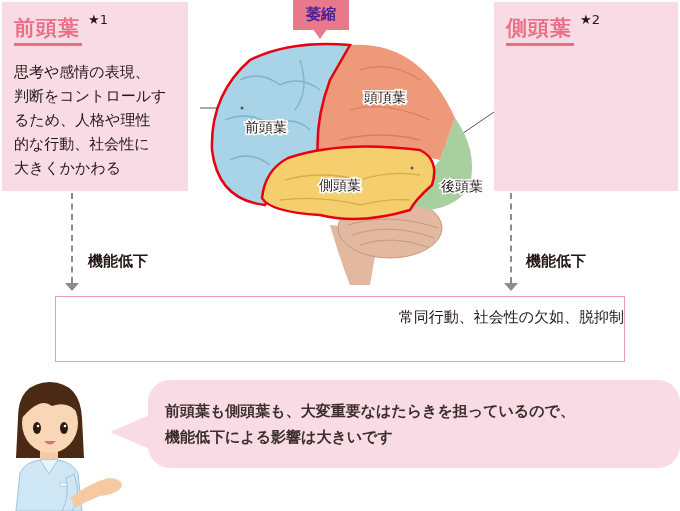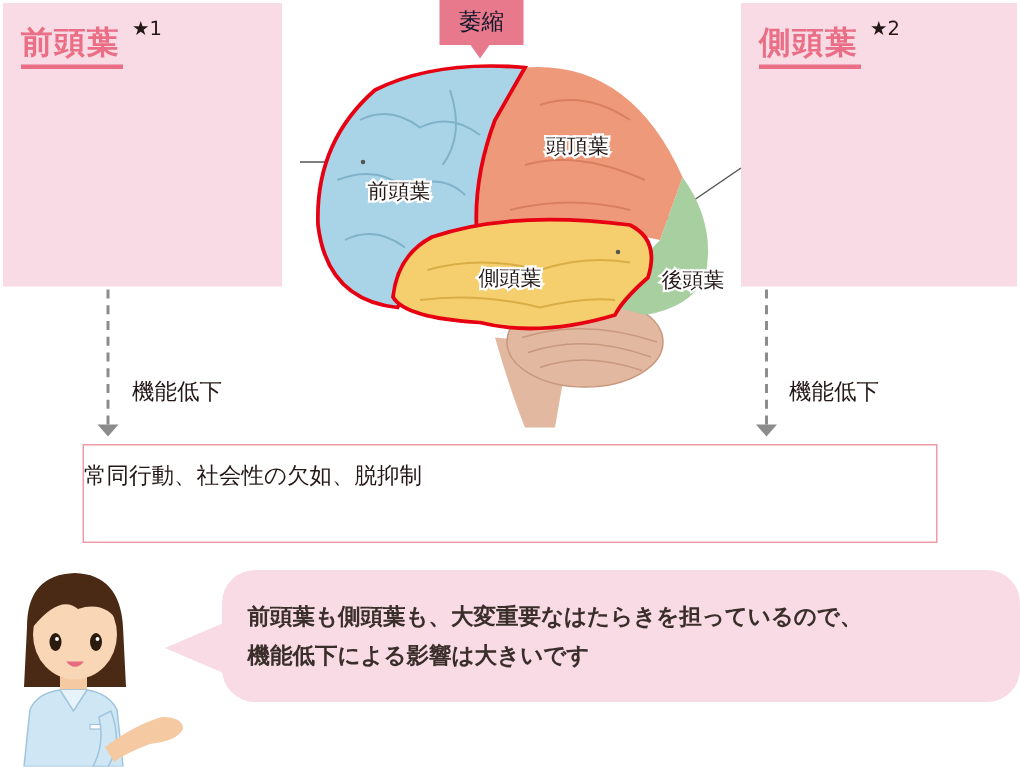--- a/index.html
+++ b/index.html
@@ -9,44 +9,49 @@
   .box-left { left: 2px; top: 2px; width: 186px; height: 189px; }
   .box-right { left: 494px; top: 2px; width: 184px; height: 189px; }
   .box-title { position: absolute; left: 12px; top: 12px; font-size: 21px; font-weight: bold;
                color: #ea6f86; letter-spacing: 1px; }
   .box-title-underline { position: absolute; left: 12px; top: 41px; width: 68px; height: 3px; background: #ea6f86; }
   .box-star { position: absolute; left: 86px; top: 10px; font-size: 13px; color: #231815; }
   .box-text { position: absolute; left: 12px; top: 58px; width: 170px; font-size: 15px; line-height: 24px;
               white-space: pre-line; color: #231815; }
   .brain { position: absolute; left: 200px; top: 0; width: 300px; height: 290px; }
   .atrophy-tag { position: absolute; left: 293px; top: 0; width: 56px; height: 30px; background: #e8788c;
-                 color: #0f172a; font-size: 15px; font-weight: normal; text-align: center; line-height: 28px; }
+                 color: #4c1d95; font-size: 15px; font-weight: bold; text-align: center; line-height: 28px; }
   .atrophy-tag::after { content: ""; position: absolute; left: 20px; bottom: -9px; border-left: 7px solid transparent;
                         border-right: 7px solid transparent; border-top: 10px solid #e8788c; }
   .dash { position: absolute; width: 0; border-left: 2px dashed #8c8c8c; }
   .arrowhead { position: absolute; width: 0; height: 0; border-left: 7px solid transparent;
                border-right: 7px solid transparent; border-top: 8px solid #8c8c8c; }
-  .decline { position: absolute; font-size: 15px; color: #231815; }
+  .decline { position: absolute; font-size: 15px; color: #231815; font-weight: bold; }
   .symptoms { position: absolute; left: 55px; top: 296px; width: 570px; height: 66px; border: 1.5px solid #ef9aa8;
-              box-sizing: border-box; text-align: left; font-size: 15px; line-height: 24px; padding-top: 8px; }
+              box-sizing: border-box; text-align: right; font-size: 15px; line-height: 24px; padding-top: 8px; }
   .bubble { position: absolute; left: 148px; top: 380px; width: 532px; height: 88px; background: #f8dbe5;
             border-radius: 22px 22px 22px 22px; }
   .bubble-tail { position: absolute; left: 110px; top: 414px; width: 0; height: 0;
                  border-top: 18px solid transparent; border-bottom: 18px solid transparent; border-right: 42px solid #f8dbe5; }
   .bubble-text { position: absolute; left: 165px; top: 398px; width: 500px; font-size: 15px; font-weight: bold;
                  line-height: 26px; color: #3a2e2a; white-space: pre-line; }
   .nurse { position: absolute; left: 0; top: 378px; width: 130px; height: 133px; }
 </style>
 </head>
 <body>
 
 <div class="box box-left">
   <div class="box-title">前頭葉</div>
   <div class="box-title-underline"></div>
   <div class="box-star">★1</div>
+  <div class="box-text">思考や感情の表現、
+判断をコントロールす
+るため、人格や理性
+的な行動、社会性に
+大きくかかわる</div>
 </div>
 
 <div class="box box-right">
   <div class="box-title">側頭葉</div>
   <div class="box-title-underline"></div>
   <div class="box-star">★2</div>
 </div>
 
 <svg class="brain" viewBox="200 0 300 290" xmlns="http://www.w3.org/2000/svg">
 

